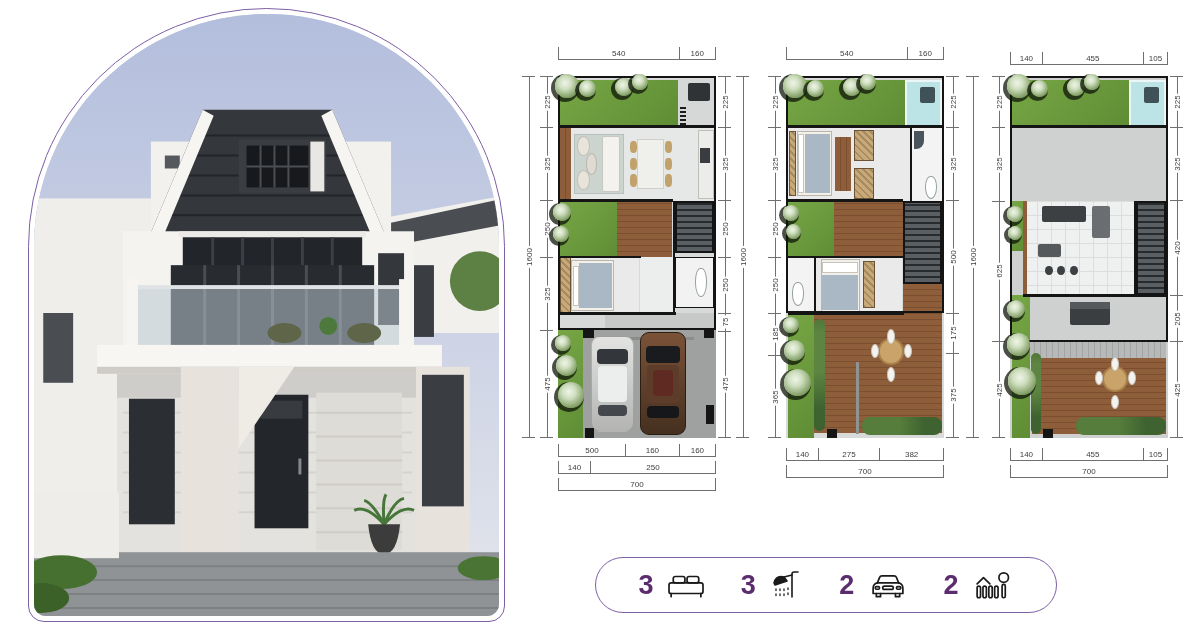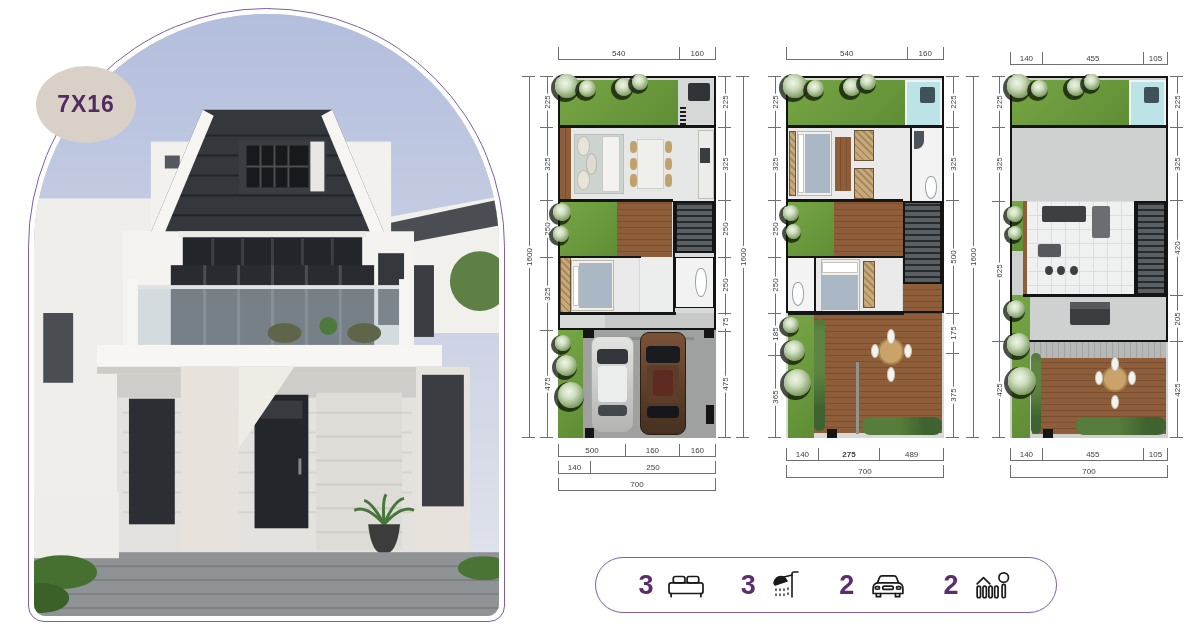--- a/index.html
+++ b/index.html
@@ -196,23 +196,20 @@
           <line x1="0" y1="582" x2="468" y2="582"></line>
             <line x1="0" y1="596" x2="468" y2="596"></line>
         </g>
         <rect x="0" y="480" width="86" height="66" fill="#eeede9"></rect>
         <ellipse cx="28" cy="560" rx="36" ry="17" fill="#46702f"></ellipse>
         <ellipse cx="8" cy="586" rx="28" ry="15" fill="#3c6128"></ellipse>
         <ellipse cx="452" cy="556" rx="26" ry="12" fill="#4a7433"></ellipse>
       </svg>
     </div>
   </div>
-  <div class="badge">
-    <span>7X16</span>
-  </div>
 
   <div>
     <div class="dim-overall" style="left:522px;top:76px;height:362px;">
       <span>1600</span>
       </div>
     <div class="dim-col dims-left" style="left:540px;top:76px;height:362px;">
         <div class="dim-seg-v" style="flex-grow: 225;">
           <span>225</span>
         </div>
         <div class="dim-seg-v" style="flex-grow: 325;">
@@ -473,25 +470,25 @@
         </div>
       </div>
     <div class="dim-overall" style="left:966px;top:76px;height:362px;">
       <span>1600</span>
       </div>
     <div class="dims-bottom" style="left:786px;top:448px;width:158px;">
         <div class="dim-row">
           <div class="dim-seg-h" style="flex-grow: 140;">
             <span>140</span>
           </div>
-          <div class="dim-seg-h" style="flex-grow: 275; font-weight: bold;">
+          <div class="dim-seg-h" style="flex-grow: 275;">
             <span>275</span>
           </div>
           <div class="dim-seg-h" style="flex-grow: 285;">
-            <span>489</span>
+            <span>382</span>
           </div>
         </div>
         <div class="dim-row">
           <div class="dim-seg-h" style="flex-grow: 700;">
             <span>700</span>
           </div>
         </div>
       </div>
   </div>
 

